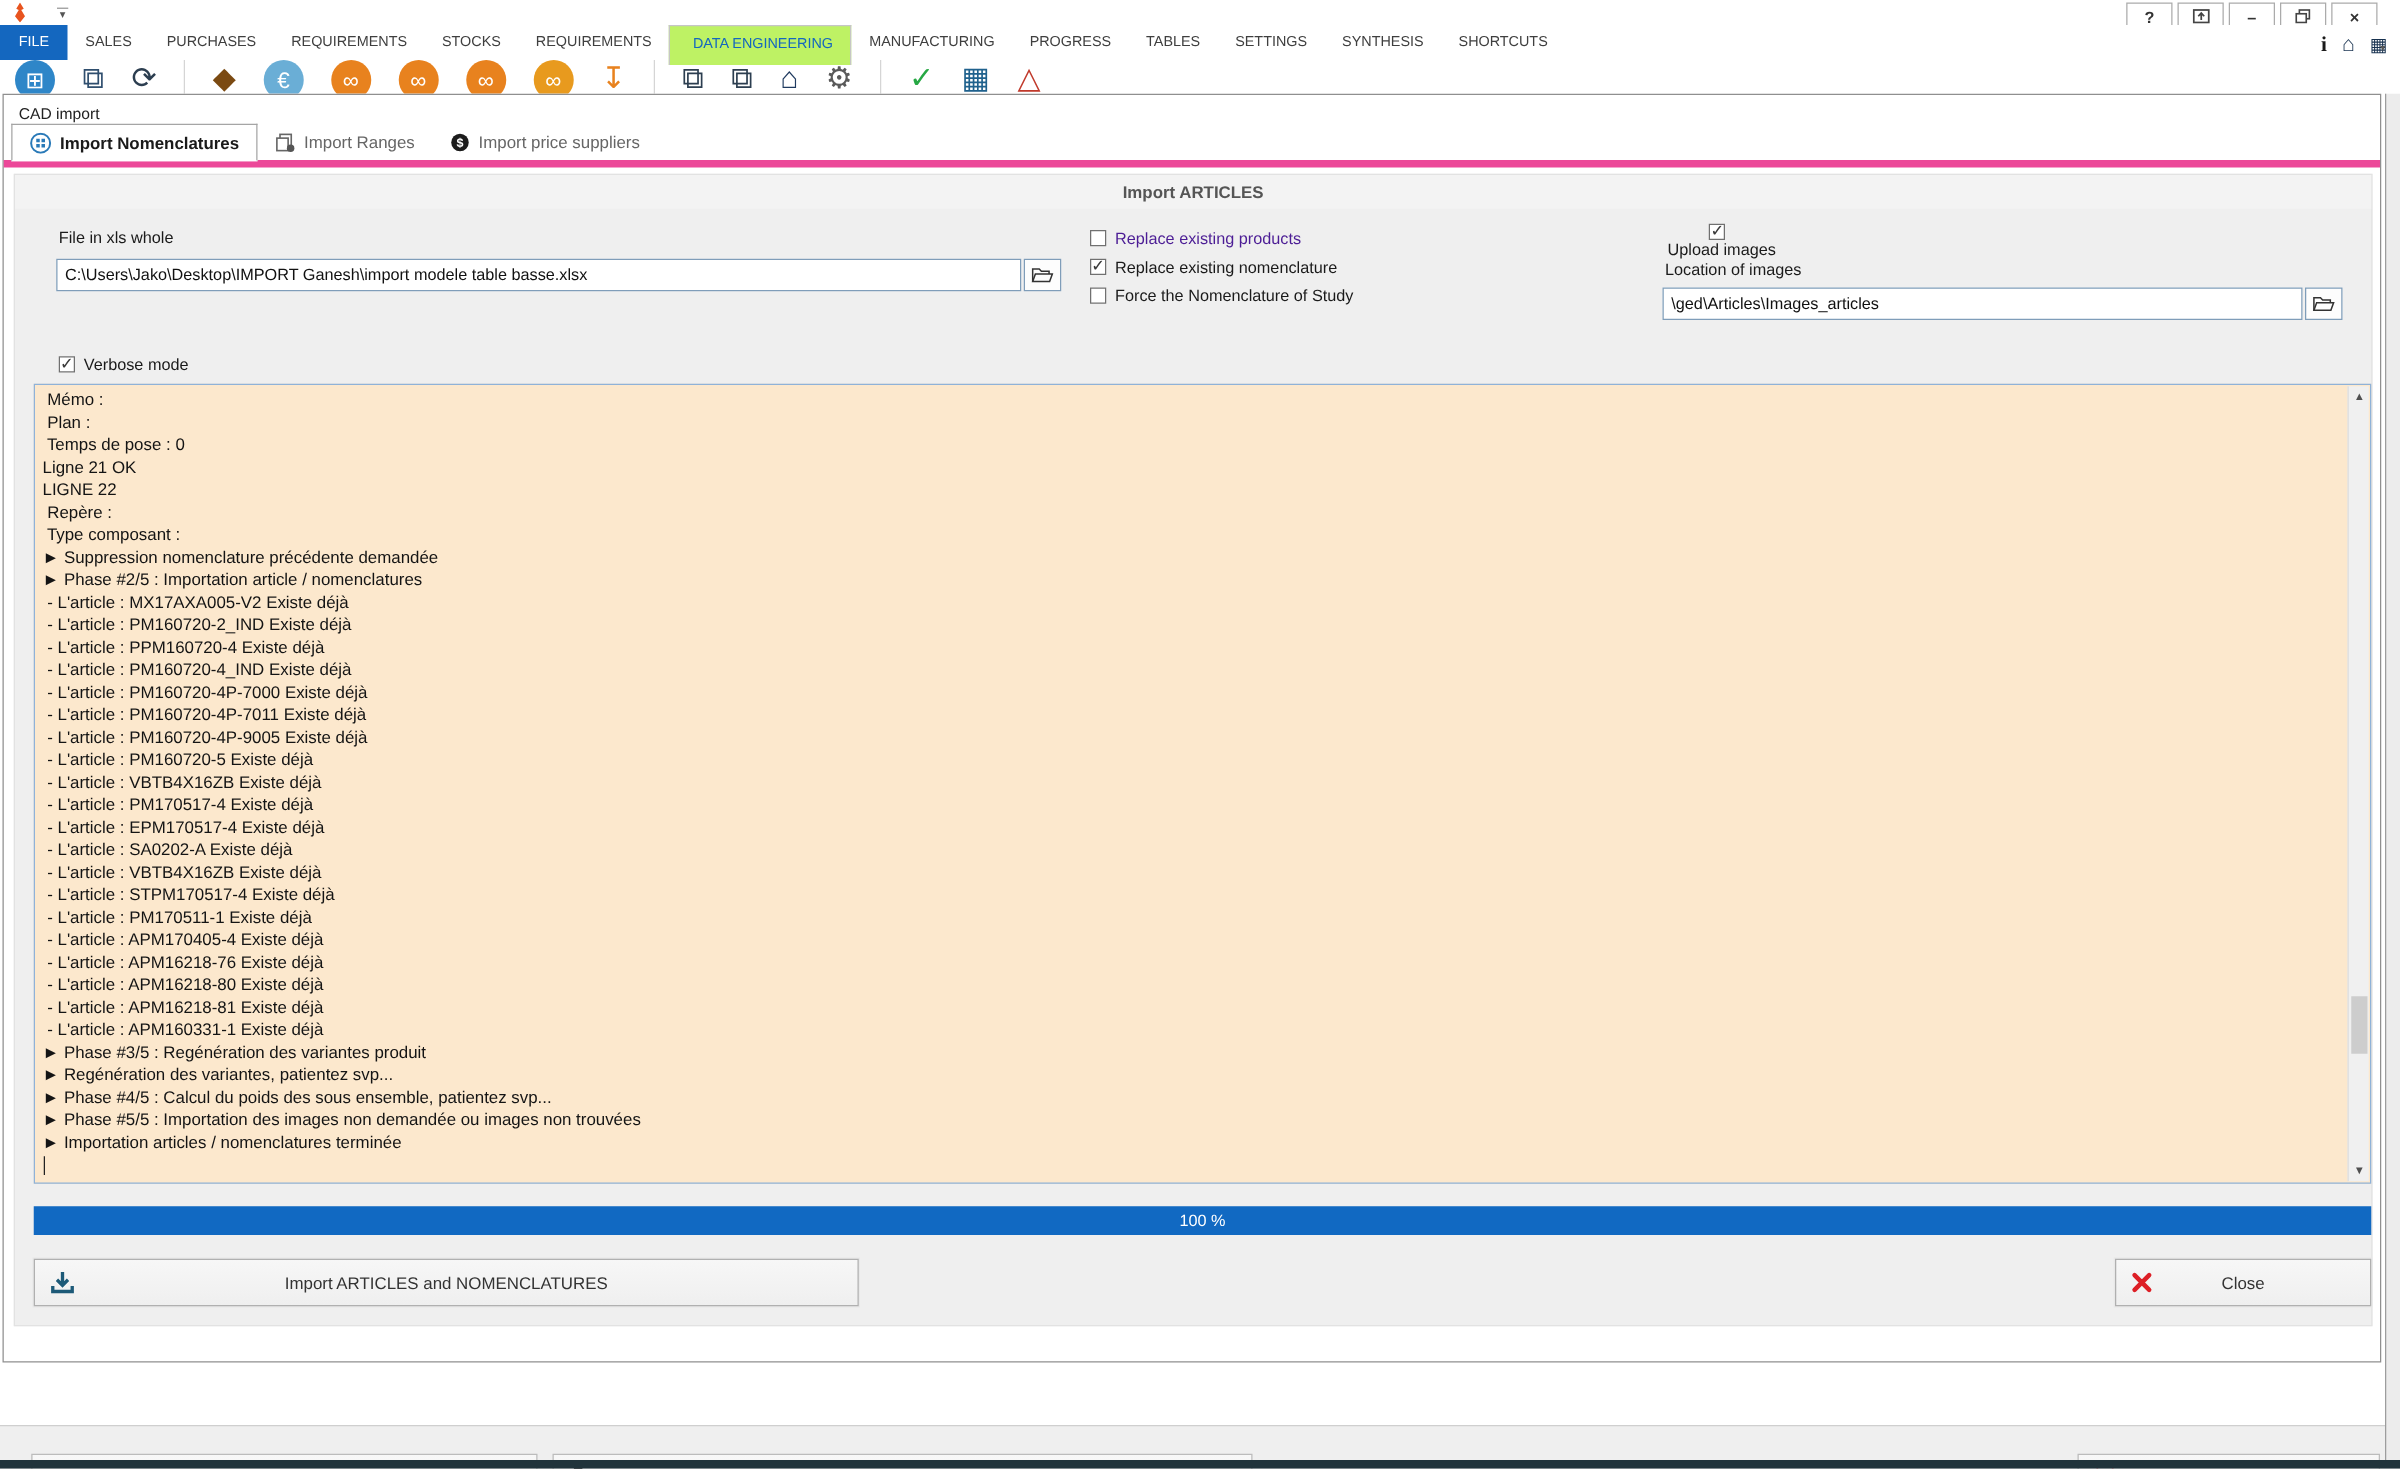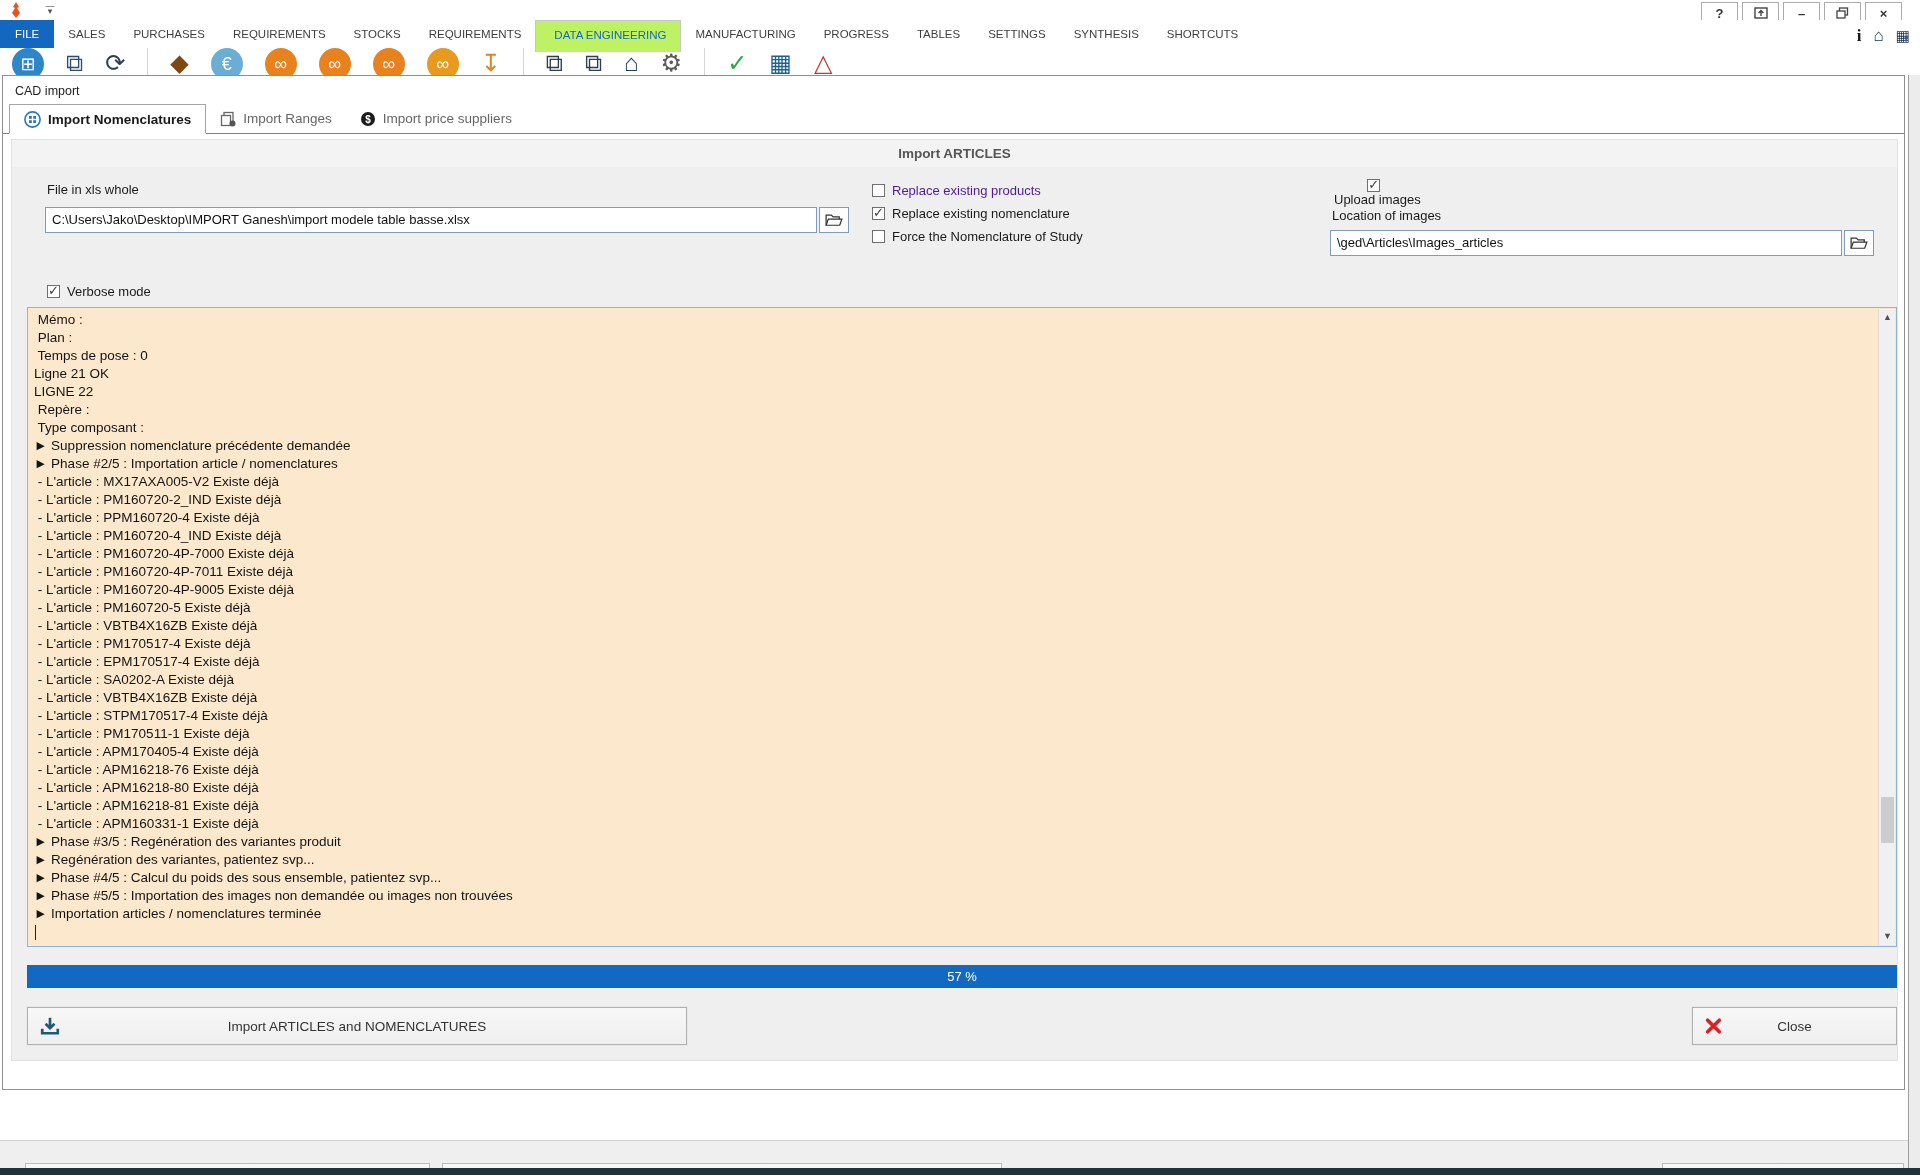--- a/index.html
+++ b/index.html
@@ -37,21 +37,21 @@
   .tb-icon { font-size:24px; line-height:30px; height:34px; display:inline-block; }
   .tb-icon.circle { width:32px; height:32px; border-radius:50%; text-align:center;
                     line-height:32px; font-size:18px; }
   .tb-sep { width:1px; height:34px; background:#d5d5d5; display:inline-block; }
 
   
   #dialog { position:absolute; left:2px; top:75px; width:1903px; height:1015px;
             background:#ffffff; border:1px solid #8f8f8f; }
   #dialog-title { position:absolute; left:12px; top:8px; font-size:12.5px; color:#222; }
   #dlg-tabs { position:absolute; left:0; top:28px; width:1901px; height:30px;
-              border-bottom:1px solid #ec4899; padding-left:6px; display:flex; align-items:flex-start; }
+              border-bottom:6px solid #ec4899; padding-left:6px; display:flex; align-items:flex-end; }
   .dlg-tab { display:inline-flex; align-items:center; gap:7px; height:29px; padding:0 14px;
              font-size:13.5px; color:#666; position:relative; }
   .dlg-tab.active { background:#ffffff; border:1px solid #a5a5a5; border-bottom:1px solid #ffffff;
                     margin-bottom:-1px; height:30px; font-weight:bold; color:#1a1a1a; }
 
   #panel { position:absolute; left:8px; top:63px; width:1887px; height:922px;
            background:#efefef; border:1px solid #e2e2e2; }
   #section-strip { position:absolute; left:0; top:0; width:100%; height:27px; background:#f3f3f3;
                    text-align:center; font-size:13.5px; font-weight:bold; color:#555; line-height:27px; }
 
@@ -301,21 +301,21 @@
         <div id="log-caret"></div>
         <div id="log-scrollbar">
           <div class="sb-arrow" id="sb-up">▲</div>
           <div id="sb-thumb"></div>
           <div class="sb-arrow" id="sb-down">▼</div>
         </div>
       </div>
 
       <div id="progress">
         <div id="progress-fill" style="width: 100%;"></div>
-        <div id="progress-label">57 %</div>
+        <div id="progress-label">100 %</div>
       </div>
 
       <div class="big-btn" id="import-btn">
         <svg class="btn-icon" width="20" height="19" viewBox="0 0 18 17">
           <path d="M9 1 V9 M5 6.5 L9 10.5 L13 6.5" fill="none" stroke="#1d5a78" stroke-width="2.4"></path>
           <path d="M2 11 V15 H16 V11" fill="none" stroke="#1d5a78" stroke-width="2.4"></path>
         </svg>
         <span>Import ARTICLES and NOMENCLATURES</span>
       </div>
       <div class="big-btn" id="dlg-close-btn">

